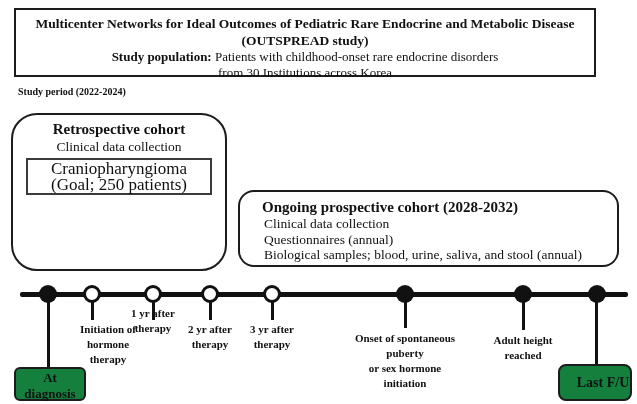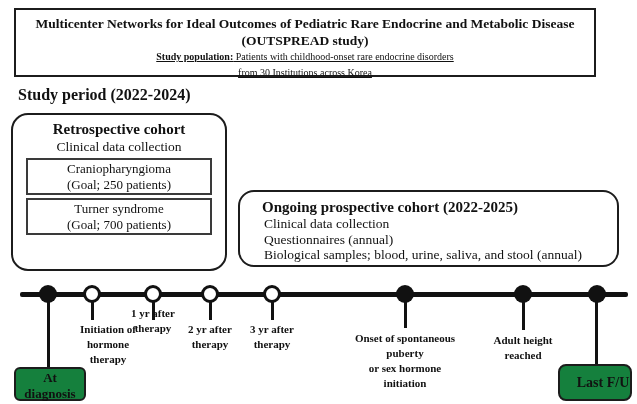--- a/index.html
+++ b/index.html
@@ -10,36 +10,36 @@
     overflow:hidden;
   }
   .abs{position:absolute;}
   
   .header-box{
     left:14px;top:8px;width:582px;height:69px;
     border:2px solid #1c1c1c;box-sizing:border-box;
     text-align:center;padding-top:5px;
   }
   .header-title{font-weight:bold;font-size:13.5px;line-height:17px;}
-  .header-body{font-size:10px;line-height:16px;text-decoration:underline;}
+  .header-body{font-size:13px;line-height:16px;}
   .inline-bold{font-weight:bold;}
   
-  .study-period{left:18px;top:86px;font-weight:bold;font-size:16px;}
+  .study-period{left:18px;top:86px;font-weight:bold;font-size:10px;}
   
   .retro-panel{
     left:11px;top:113px;width:216px;height:158px;
-    border:2px solid #1c1c1c;border-radius:17px;box-sizing:border-box;
+    border:2px solid #1c1c1c;border-radius:26px;box-sizing:border-box;
     text-align:center;padding-top:5px;
   }
   .panel-title{font-weight:bold;font-size:15px;line-height:18px;}
   .panel-sub{font-size:13.5px;line-height:17px;}
   .mini-box{
     margin:3px auto 0 auto;width:186px;
     border:2px solid #3a3a3a;box-sizing:border-box;
-    font-size:13px;line-height:15.5px;padding:1px 0;
+    font-size:17px;line-height:15.5px;padding:1px 0;
     white-space:pre-line;
   }
   
   .pros-panel{
     left:238px;top:190px;width:381px;height:77px;
     border:2px solid #1c1c1c;border-radius:16px;box-sizing:border-box;
     padding:6px 0 0 22px;
   }
   .pros-title{font-weight:bold;font-size:15px;line-height:18px;}
   .pros-line{font-size:13.5px;line-height:15.5px;padding-left:2px;}
@@ -79,26 +79,24 @@
   <div class="header-body">from 30 Institutions across Korea</div>
 </div>
 
 <div class="abs study-period">Study period (2022-2024)</div>
 
 <div class="abs retro-panel">
   <div class="panel-title">Retrospective cohort</div>
   <div class="panel-sub">Clinical data collection</div>
   <div class="mini-box">Craniopharyngioma
 (Goal; 250 patients)</div>
-  <div class="mini-box">Turner syndrome
-(Goal; 700 patients)</div>
 </div>
 
 <div class="abs pros-panel">
-  <div class="pros-title">Ongoing prospective cohort (2022-2025)</div>
+  <div class="pros-title">Ongoing prospective cohort (2028-2032)</div>
   <div class="pros-line">Clinical data collection</div>
   <div class="pros-line">Questionnaires (annual)</div>
   <div class="pros-line">Biological samples; blood, urine, saliva, and stool (annual)</div>
 </div>
 
 <div class="abs tl-line"></div>
 
 <div class="abs dot-filled" style="left:39px;top:285px;"></div>
 <div class="abs dot-open" style="left:83px;top:285px;"></div>
 <div class="abs dot-open" style="left:144px;top:285px;"></div>

